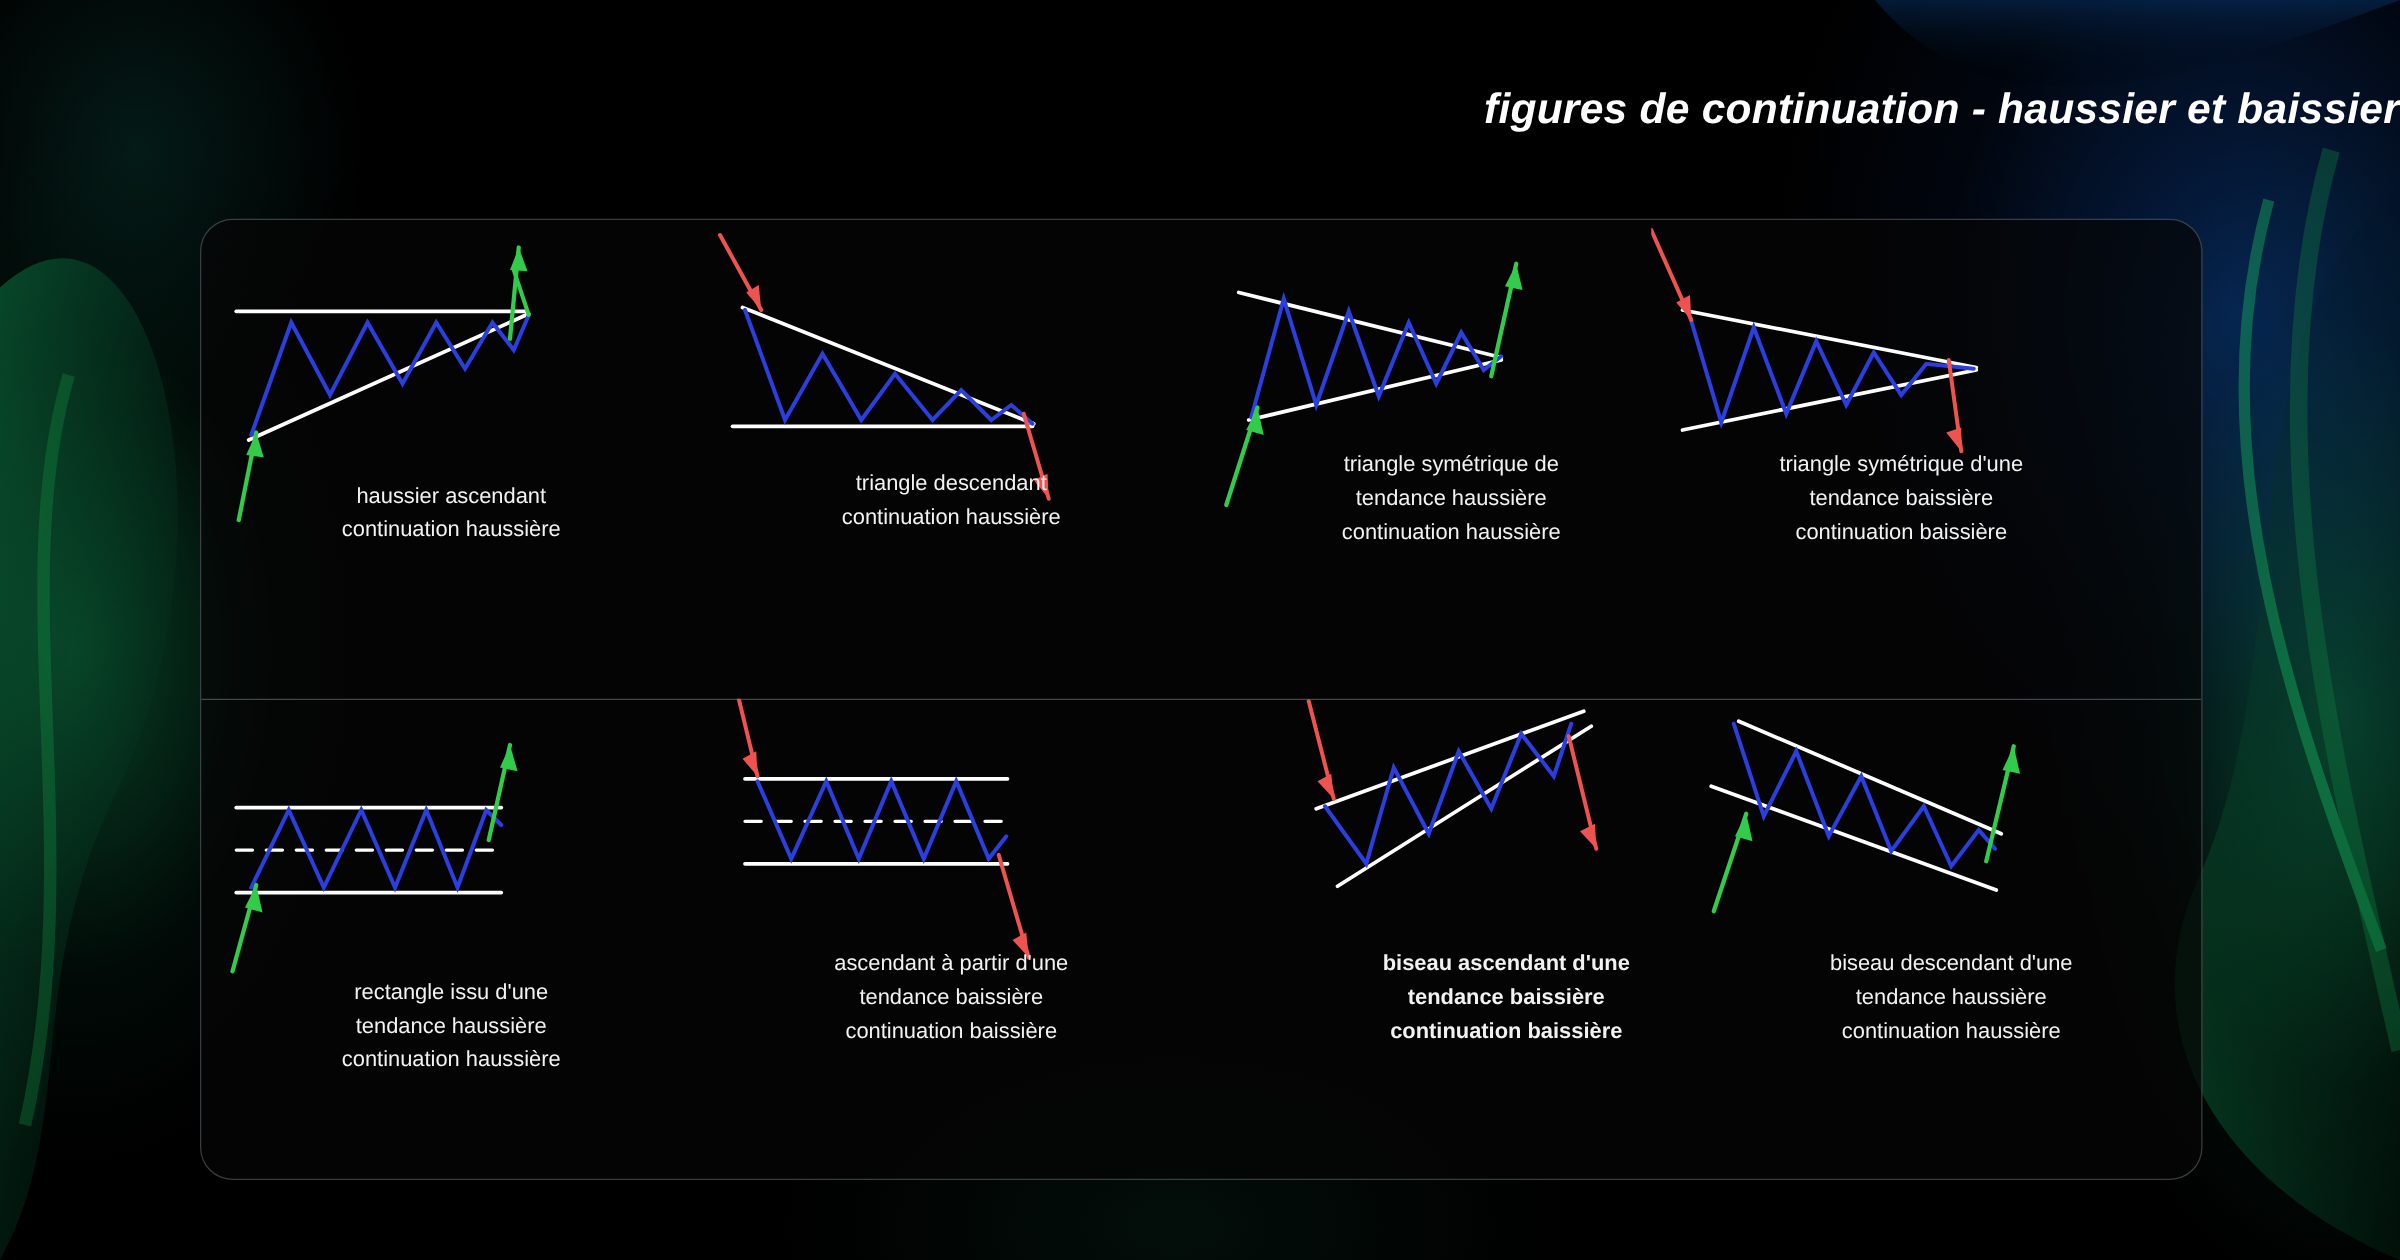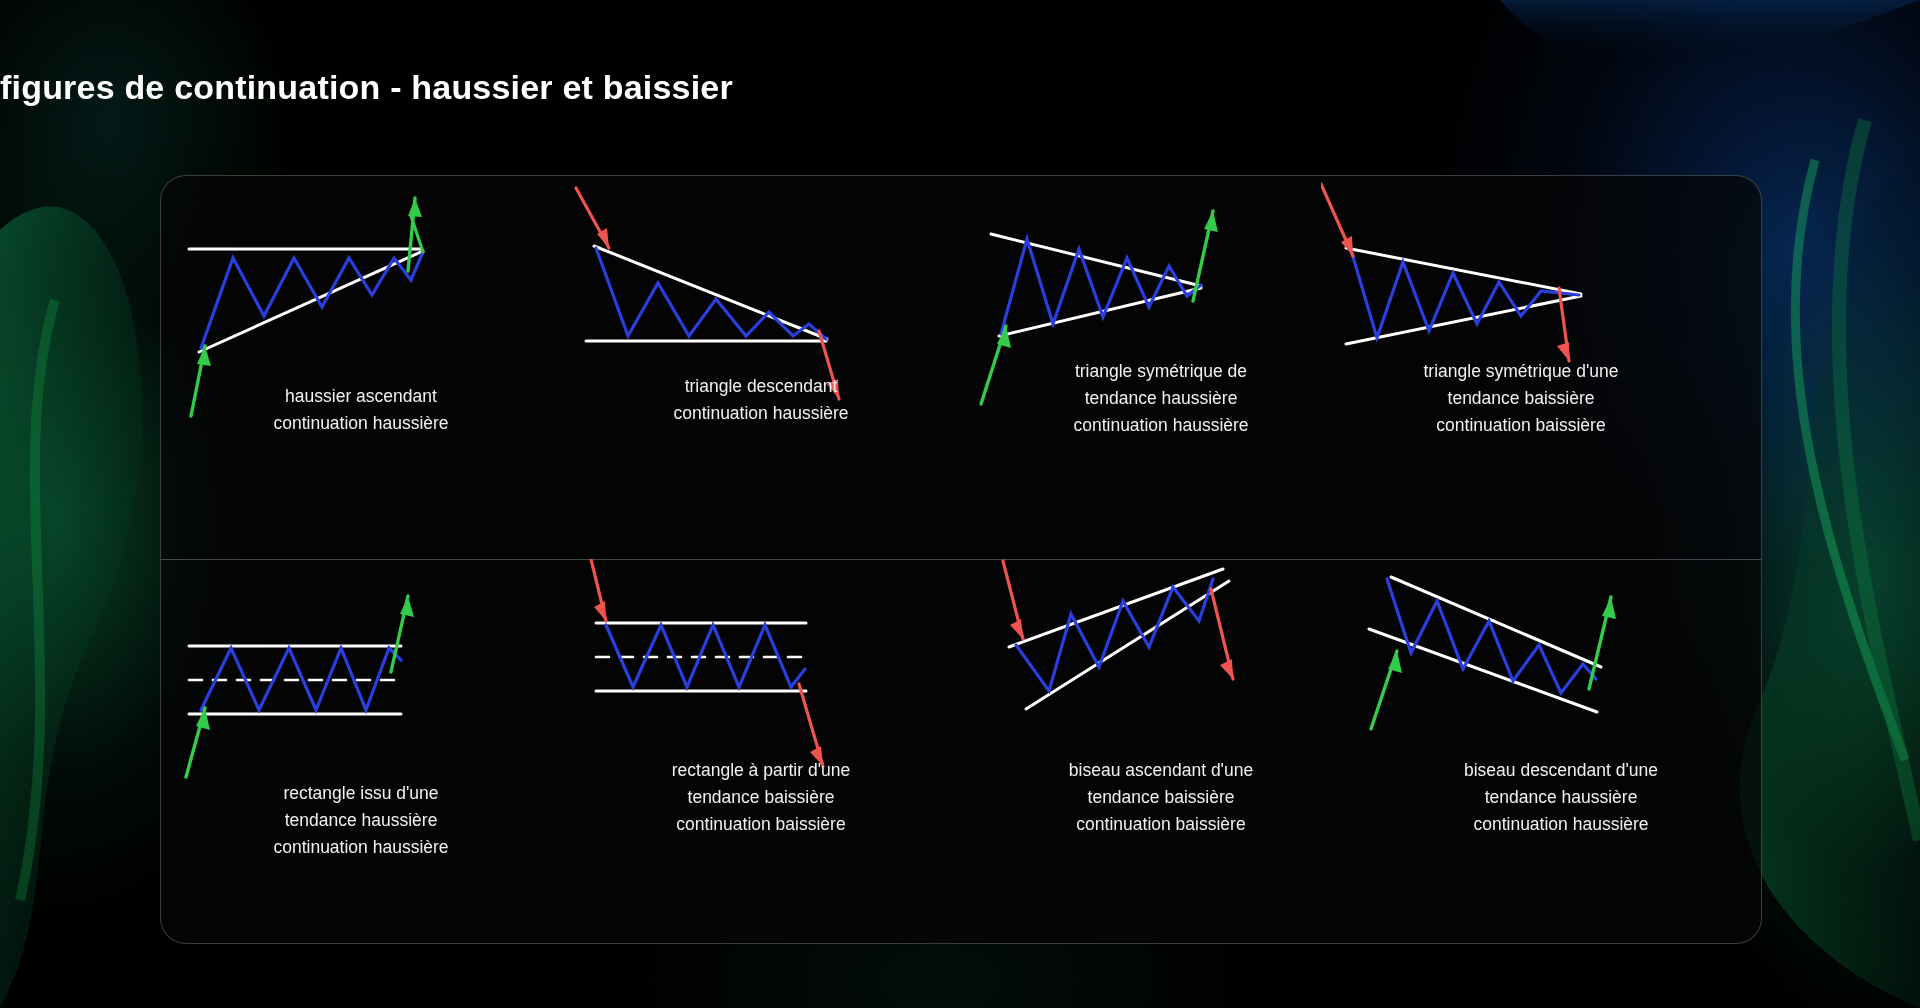--- a/index.html
+++ b/index.html
@@ -32,26 +32,27 @@
     inset: 0;
     opacity: 0.85;
   }
 
   
   .title {
     position: absolute;
     top: 68px;
     left: 0;
     width: 100%;
-    text-align: left;
+    text-align: right;
     color: #ffffff;
     font-size: 34px;
     font-weight: bold;
     letter-spacing: 0.2px;
     z-index: 5;
+    font-style: italic;
   }
 
   
   .panel {
     position: absolute;
     left: 160px;
     top: 175px;
     width: 1600px;
     height: 767px;
     background: rgba(5,5,6,0.72);
@@ -218,26 +219,26 @@
           <line x1="35" y1="64" x2="245" y2="64" stroke="#ffffff" stroke-width="3"></line>
           <line x1="35" y1="132" x2="245" y2="132" stroke="#ffffff" stroke-width="3"></line>
           <line x1="35" y1="98" x2="245" y2="98" stroke="#ffffff" stroke-width="2.6" stroke-dasharray="13 11"></line>
           <polyline points="45,66 72,128 100,66 126,128 152,66 178,128 204,66 230,128 244,110" fill="none" stroke="#2b3fe0" stroke-width="3.2"></polyline>
           <line x1="30" y1="0" x2="45" y2="62" stroke="#ef5350" stroke-width="3.2"></line>
           <path d="M45,62 L33,48 L44,42 Z" fill="#ef5350"></path>
           <line x1="238" y1="125" x2="262" y2="207" stroke="#ef5350" stroke-width="3.2"></line>
           <path d="M262,207 L249,193 L260,187 Z" fill="#ef5350"></path>
         </g>
       </svg>
-      <div class="caption" style="top:198px;">rectangle à partir d'une
+      <div class="caption" style="top:198px;">ascendant à partir d'une
 tendance baissière
 continuation baissière</div>
     </div>
 
-    <div class="cell" style="left:800px; top:383px;">
+    <div class="cell" style="left:844px; top:383px;font-weight:bold;">
       <svg width="400" height="383" viewBox="0 0 400 383">
         <g stroke-linecap="round">
           <line x1="48" y1="88" x2="262" y2="10" stroke="#ffffff" stroke-width="3"></line>
           <line x1="65" y1="150" x2="268" y2="22" stroke="#ffffff" stroke-width="3"></line>
           <polyline points="55,86 88,132 110,55 138,108 162,42 188,88 212,28 238,62 252,20" fill="none" stroke="#2b3fe0" stroke-width="3.2"></polyline>
           <line x1="42" y1="2" x2="62" y2="80" stroke="#ef5350" stroke-width="3.2"></line>
           <path d="M62,80 L49,66 L60,60 Z" fill="#ef5350"></path>
           <line x1="250" y1="30" x2="272" y2="120" stroke="#ef5350" stroke-width="3.2"></line>
           <path d="M272,120 L259,106 L271,100 Z" fill="#ef5350"></path>
         </g>

